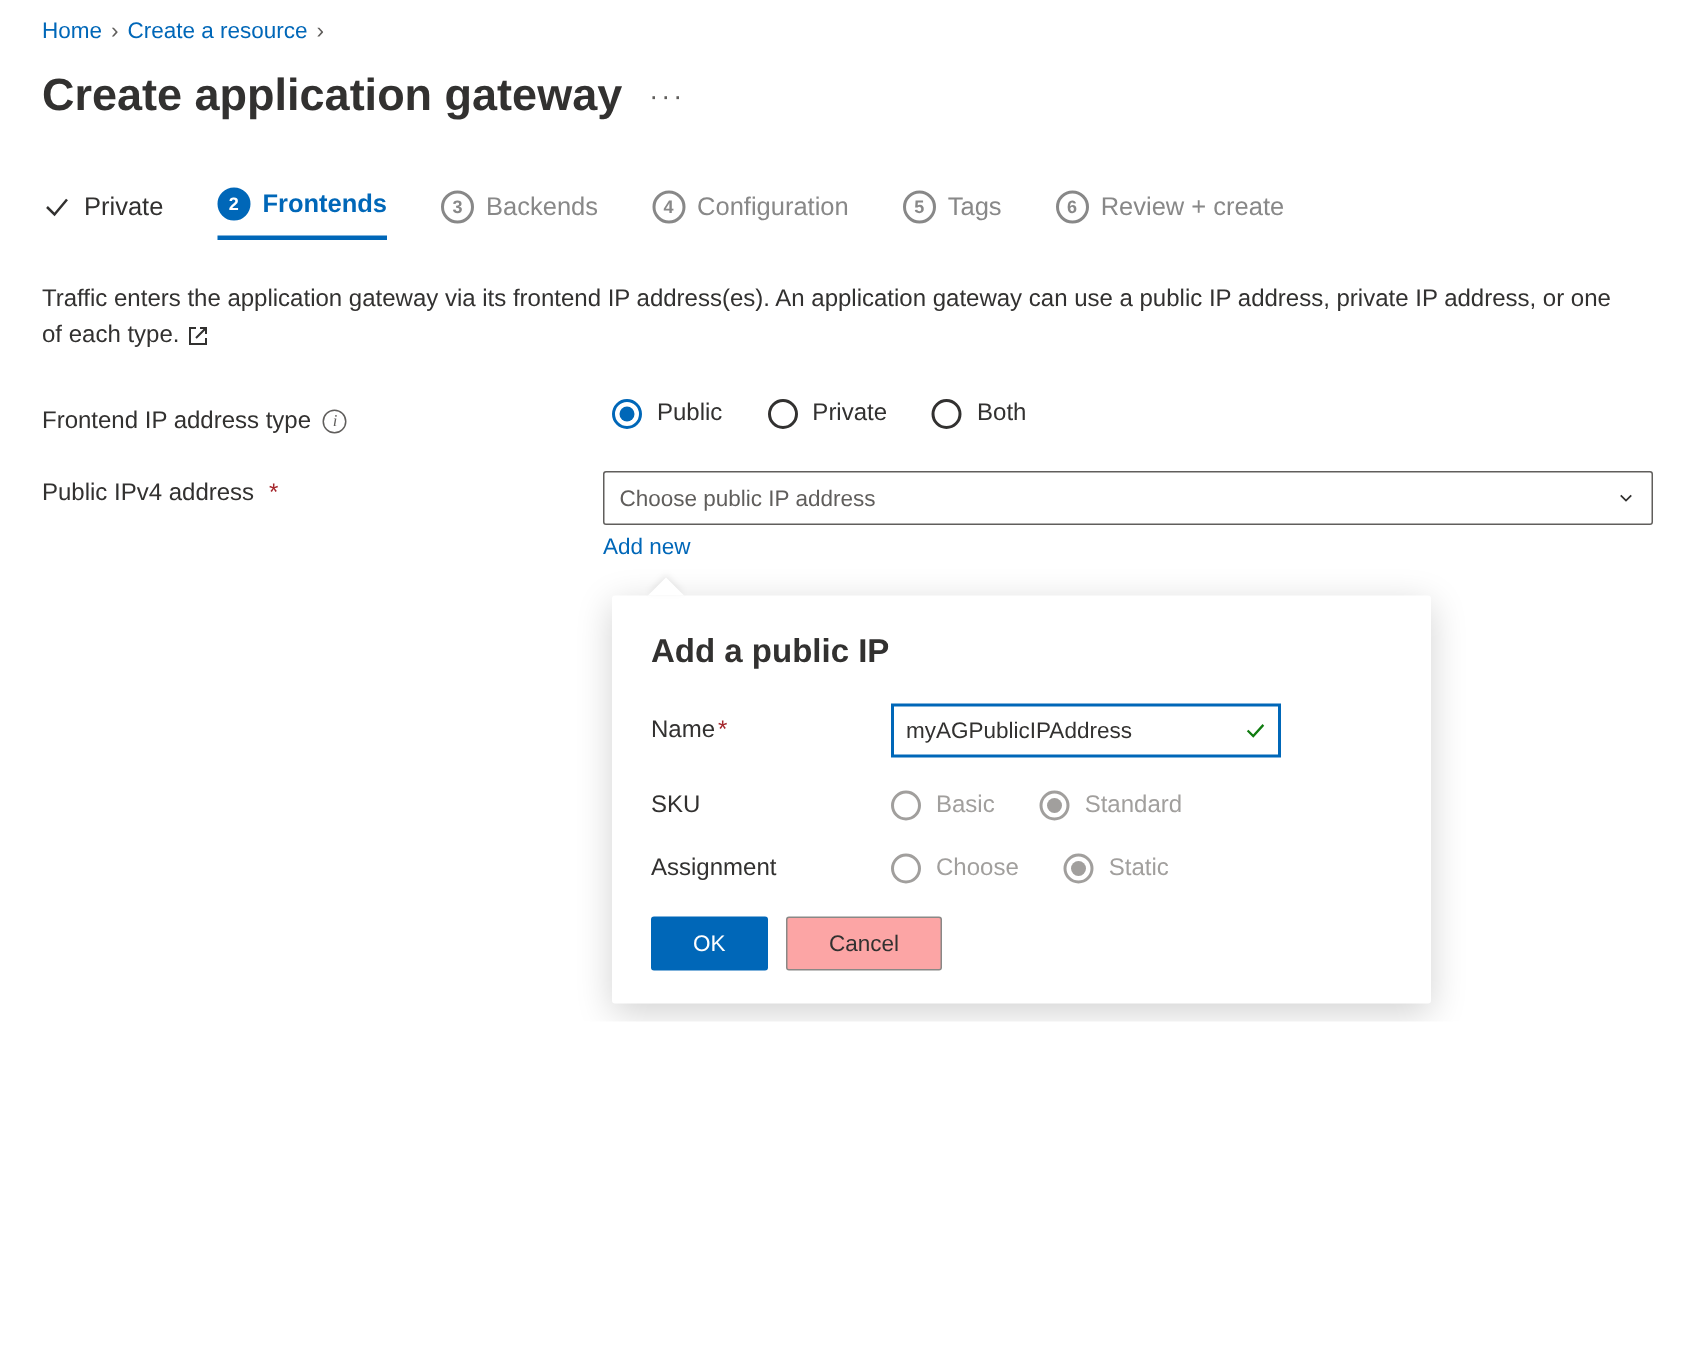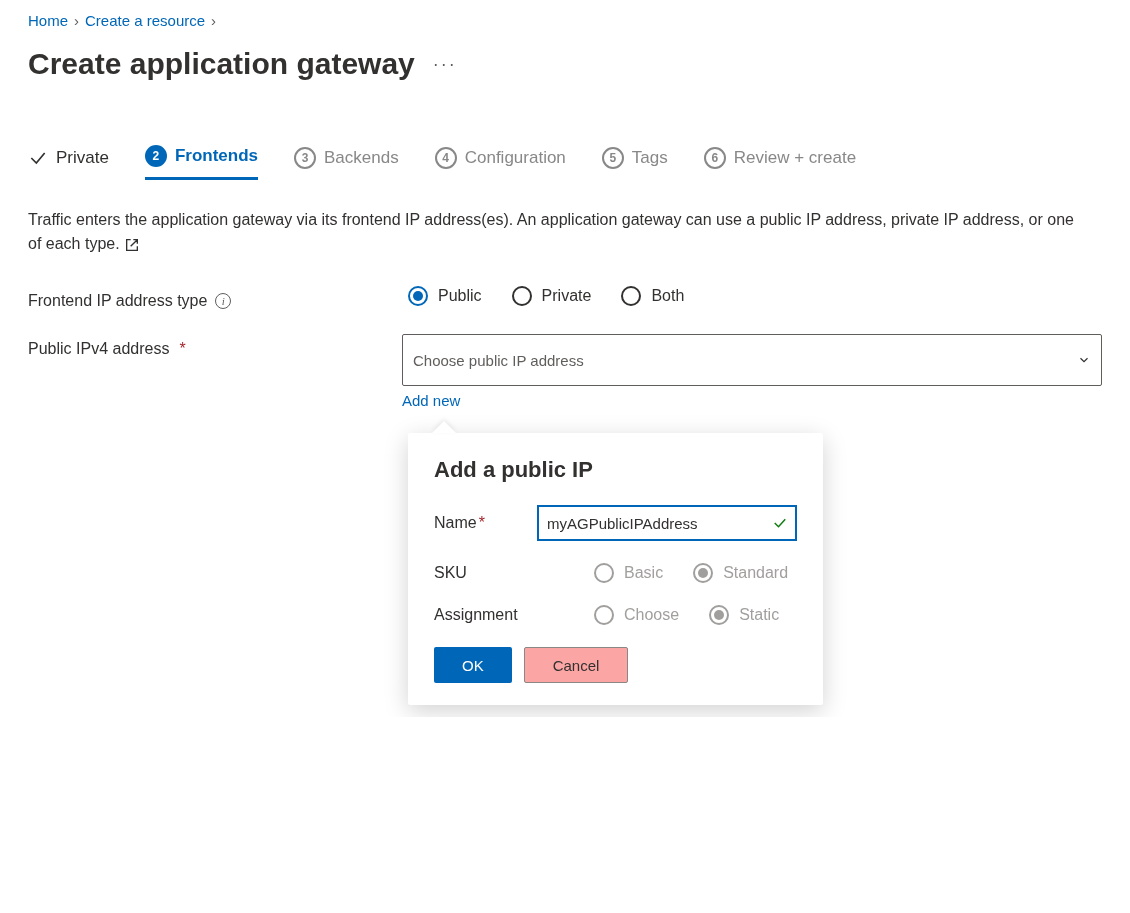--- a/index.html
+++ b/index.html
@@ -11,21 +11,21 @@
       padding: 12px 28px;
       width: 1130px;
     }
     a { color: #0067b8; text-decoration: none; cursor: pointer; }
 
     
     .breadcrumb { display: flex; align-items: center; gap: 6px; font-size: 15px; margin-bottom: 18px; }
     .breadcrumb .sep { color: #605e5c; }
 
     
-    .page-title-row { display: flex; align-items: center; gap: 18px; margin-bottom: 64px; }
+    .page-title-row { display: flex; align-items: center; gap: 18px; margin-bottom: 44px; }
     h1 { font-size: 30px; font-weight: 600; }
     .more-dots { color: #605e5c; font-size: 18px; letter-spacing: 2px; cursor: pointer; }
 
     
     .tabs { display: flex; align-items: center; gap: 36px; border-bottom: none; margin-bottom: 28px; font-size: 17px; }
     .tab { display: flex; align-items: center; gap: 8px; padding-bottom: 10px; cursor: pointer; color: #888; }
     .tab.done { color: #323130; }
     .tab.active { color: #0067b8; font-weight: 600; border-bottom: 3px solid #0067b8; }
     .tab .circle {
       width: 22px; height: 22px; border-radius: 50%;
@@ -58,35 +58,35 @@
     .radio { width: 20px; height: 20px; border: 2px solid #323130; border-radius: 50%; display: inline-flex; align-items: center; justify-content: center; cursor: pointer; }
     .radio.selected { border-color: #0067b8; }
     .radio.selected::after { content: ""; width: 10px; height: 10px; background: #0067b8; border-radius: 50%; }
     .radio.disabled { border-color: #a19f9d; cursor: default; }
     .radio.disabled.filled::after { content: ""; width: 10px; height: 10px; background: #a19f9d; border-radius: 50%; }
     .radio-opt { display: flex; align-items: center; gap: 10px; cursor: pointer; }
     .radio-opt.disabled { color: #a19f9d; cursor: default; }
 
     
     .dropdown {
-      width: 700px; height: 52px; border: 1px solid #605e5c; border-radius: 2px;
+      width: 700px; height: 36px; border: 1px solid #605e5c; border-radius: 2px;
       display: flex; align-items: center; justify-content: space-between;
       padding: 0 10px; font-size: 15px; color: #605e5c; cursor: pointer;
     }
     .chevron-down { width: 14px; height: 14px; }
 
     
     .add-new-link { font-size: 15px; margin-top: 6px; display: inline-block; }
 
     
     .callout {
       position: relative;
       margin-left: 380px;
       margin-top: 20px;
-      width: 415px;
+      width: 546px;
       background: #fff;
       box-shadow: 0 6px 24px rgba(0,0,0,0.18);
       border-radius: 2px;
       padding: 24px 26px 22px 26px;
     }
     .callout::before {
       content: "";
       position: absolute;
       top: -12px; left: 24px;
       border-left: 12px solid transparent;

